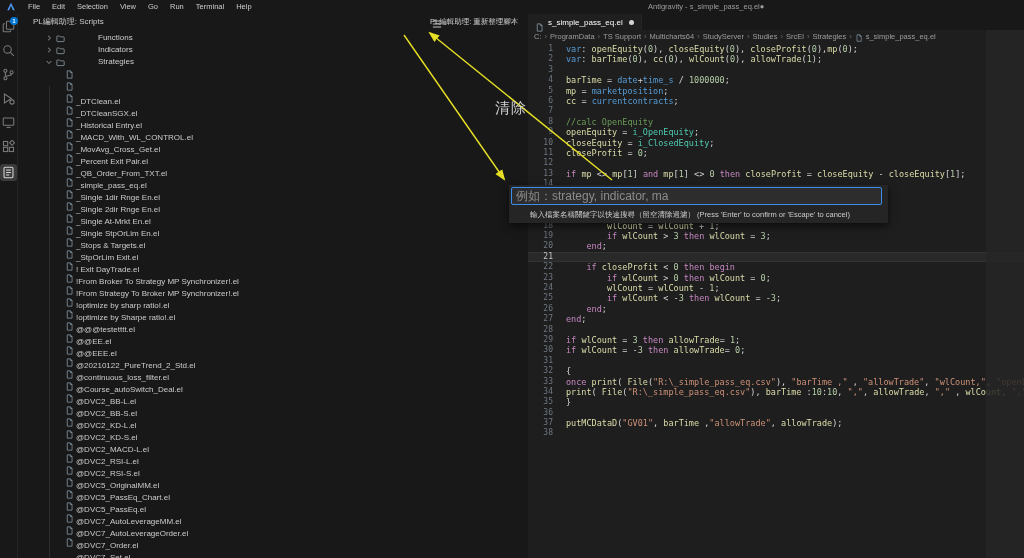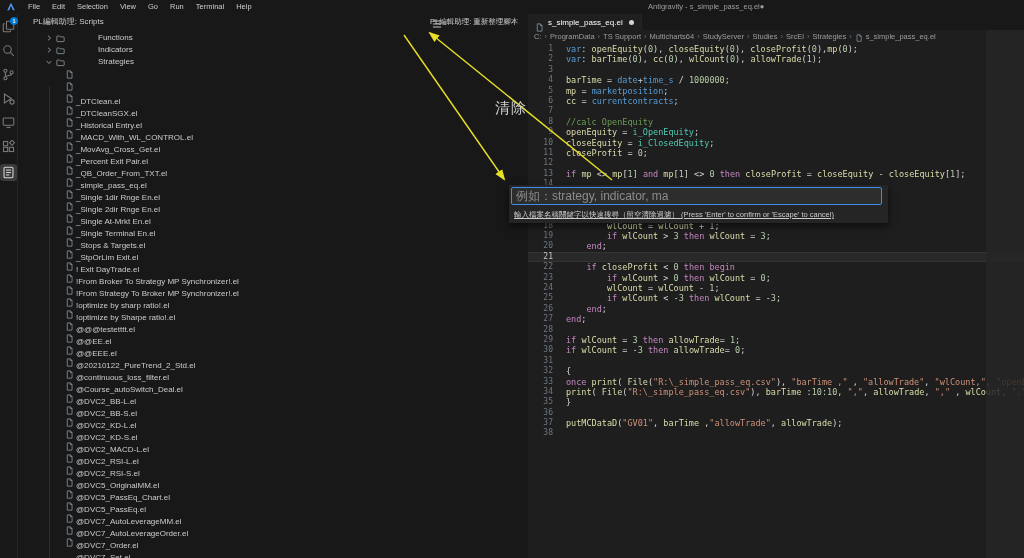--- a/index.html
+++ b/index.html
@@ -57,21 +57,21 @@
   .kw{color:#c586c0}.kw2{color:#569cd6}.blt{color:#569cd6}.typ{color:#4ec9b0}
   .id{color:#dcdcaa}.num{color:#b5cea8}.str{color:#ce9178}.pun{color:#d4d4d4}.cmt{color:#6a9955}
   #minimap{position:absolute;left:458px;top:16px;width:38px;height:528px;background:#262626;opacity:.85;cursor:pointer;}
   
   #quick-input{position:absolute;left:509px;top:185px;width:379px;background:#252526;
                box-shadow:0 3px 8px rgba(0,0,0,.6);z-index:30;}
   #qi-input{display:block;width:371px;margin:2px;height:18px;background:#2d2d2d;
             border:1px solid #3b8eea;border-radius:2px;color:#e0e0e0;font-size:12px;
             font-family:"Liberation Sans",sans-serif;padding:0 4px;outline:none;box-sizing:border-box;}
   #qi-input::placeholder{color:#8c8c8c;}
-  #qi-hint{height:16px;line-height:16px;font-size:7.5px;color:#cccccc;padding:0 5px;white-space:nowrap;overflow:hidden;text-decoration:underline;}
+  #qi-hint{height:16px;line-height:16px;font-size:7.5px;color:#cccccc;padding:0 21px;white-space:nowrap;overflow:hidden;}
   
   #annot-svg{position:absolute;left:0;top:0;width:1024px;height:558px;z-index:40;pointer-events:none;}
   #annot-label{position:absolute;left:495px;top:99px;z-index:41;font-size:15px;color:#cfcfcf;
                letter-spacing:1px;pointer-events:none;}
 </style>
 </head>
 <body>
 
 <div id="app">
 
@@ -265,21 +265,21 @@
               <path d="M4 1.5h5.5l3 3V14.5H4z"></path>
               <path d="M9.5 1.5v3h3"></path>
             </svg></span>
           <span class="tlabel">_Single At-Mrkt En.el</span>
         </div>
         <div class="trow file">
           <span class="fico"><svg viewBox="0 0 16 16" fill="none" stroke="currentColor" stroke-width="1.3">
               <path d="M4 1.5h5.5l3 3V14.5H4z"></path>
               <path d="M9.5 1.5v3h3"></path>
             </svg></span>
-          <span class="tlabel">_Single Terminal En.el</span>
+          <span class="tlabel">_Single StpOrLim En.el</span>
         </div>
         <div class="trow file">
           <span class="fico"><svg viewBox="0 0 16 16" fill="none" stroke="currentColor" stroke-width="1.3">
               <path d="M4 1.5h5.5l3 3V14.5H4z"></path>
               <path d="M9.5 1.5v3h3"></path>
             </svg></span>
           <span class="tlabel">_Stops &amp; Targets.el</span>
         </div>
         <div class="trow file">
           <span class="fico"><svg viewBox="0 0 16 16" fill="none" stroke="currentColor" stroke-width="1.3">

